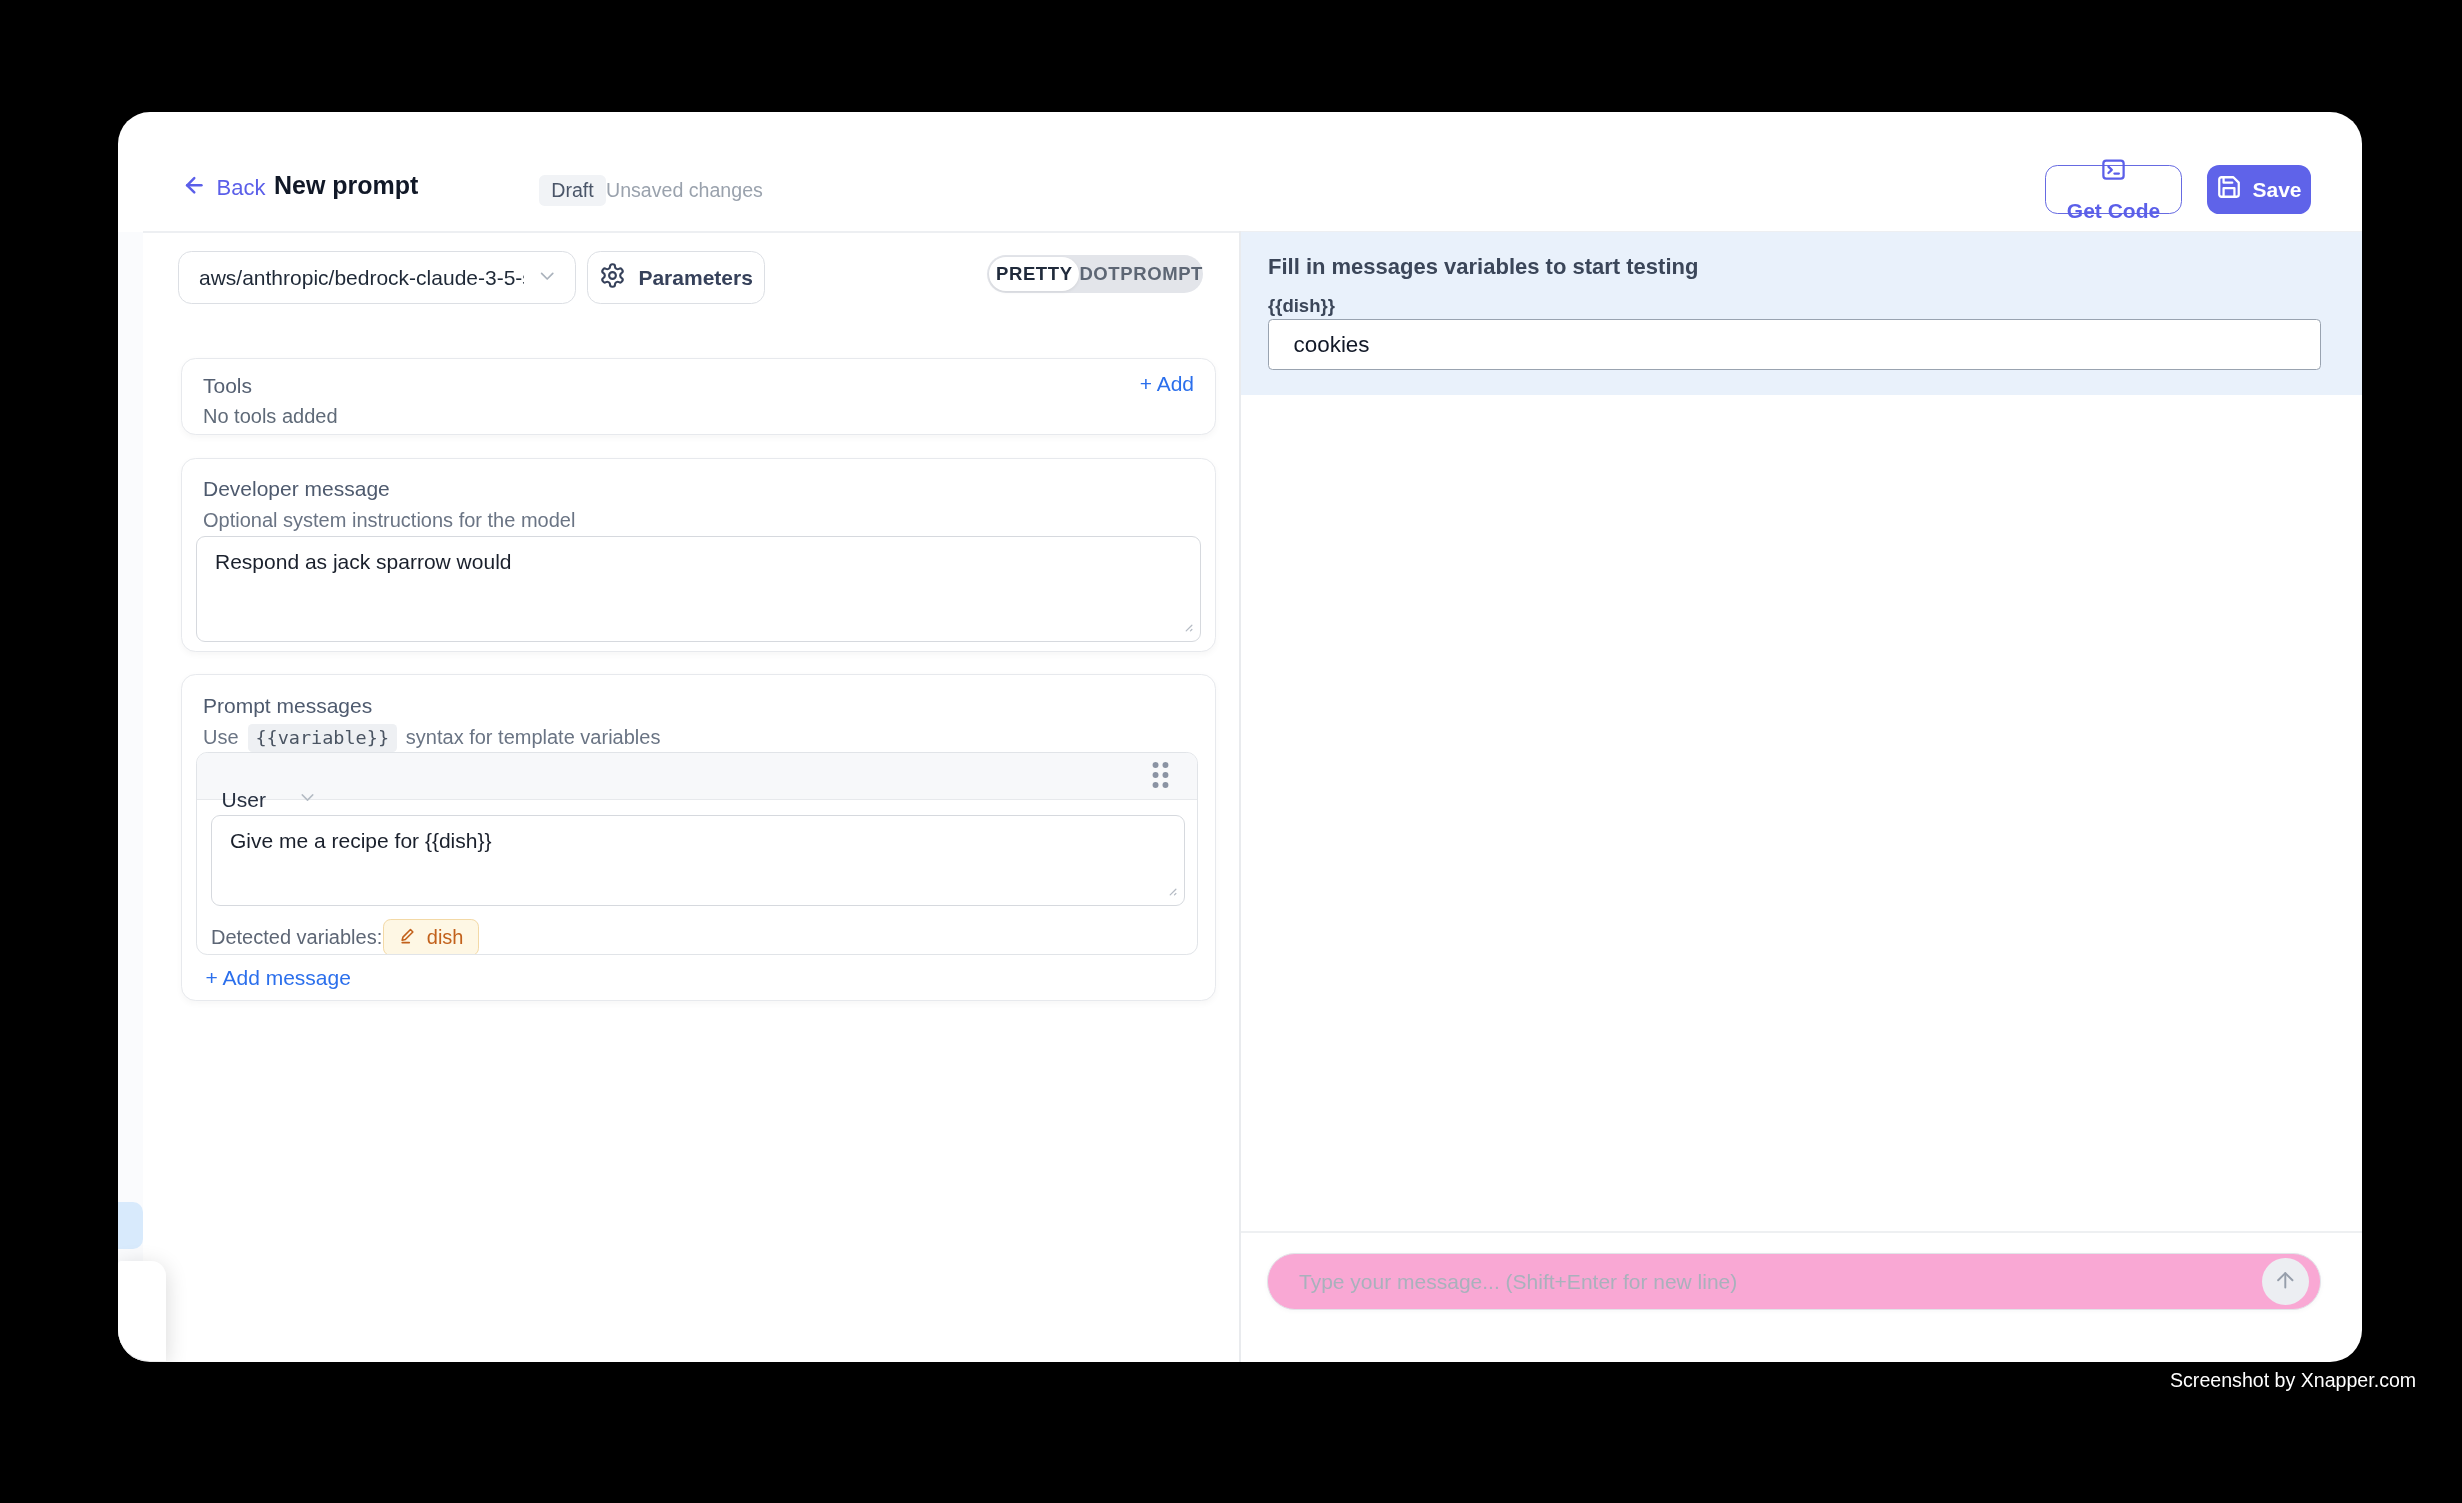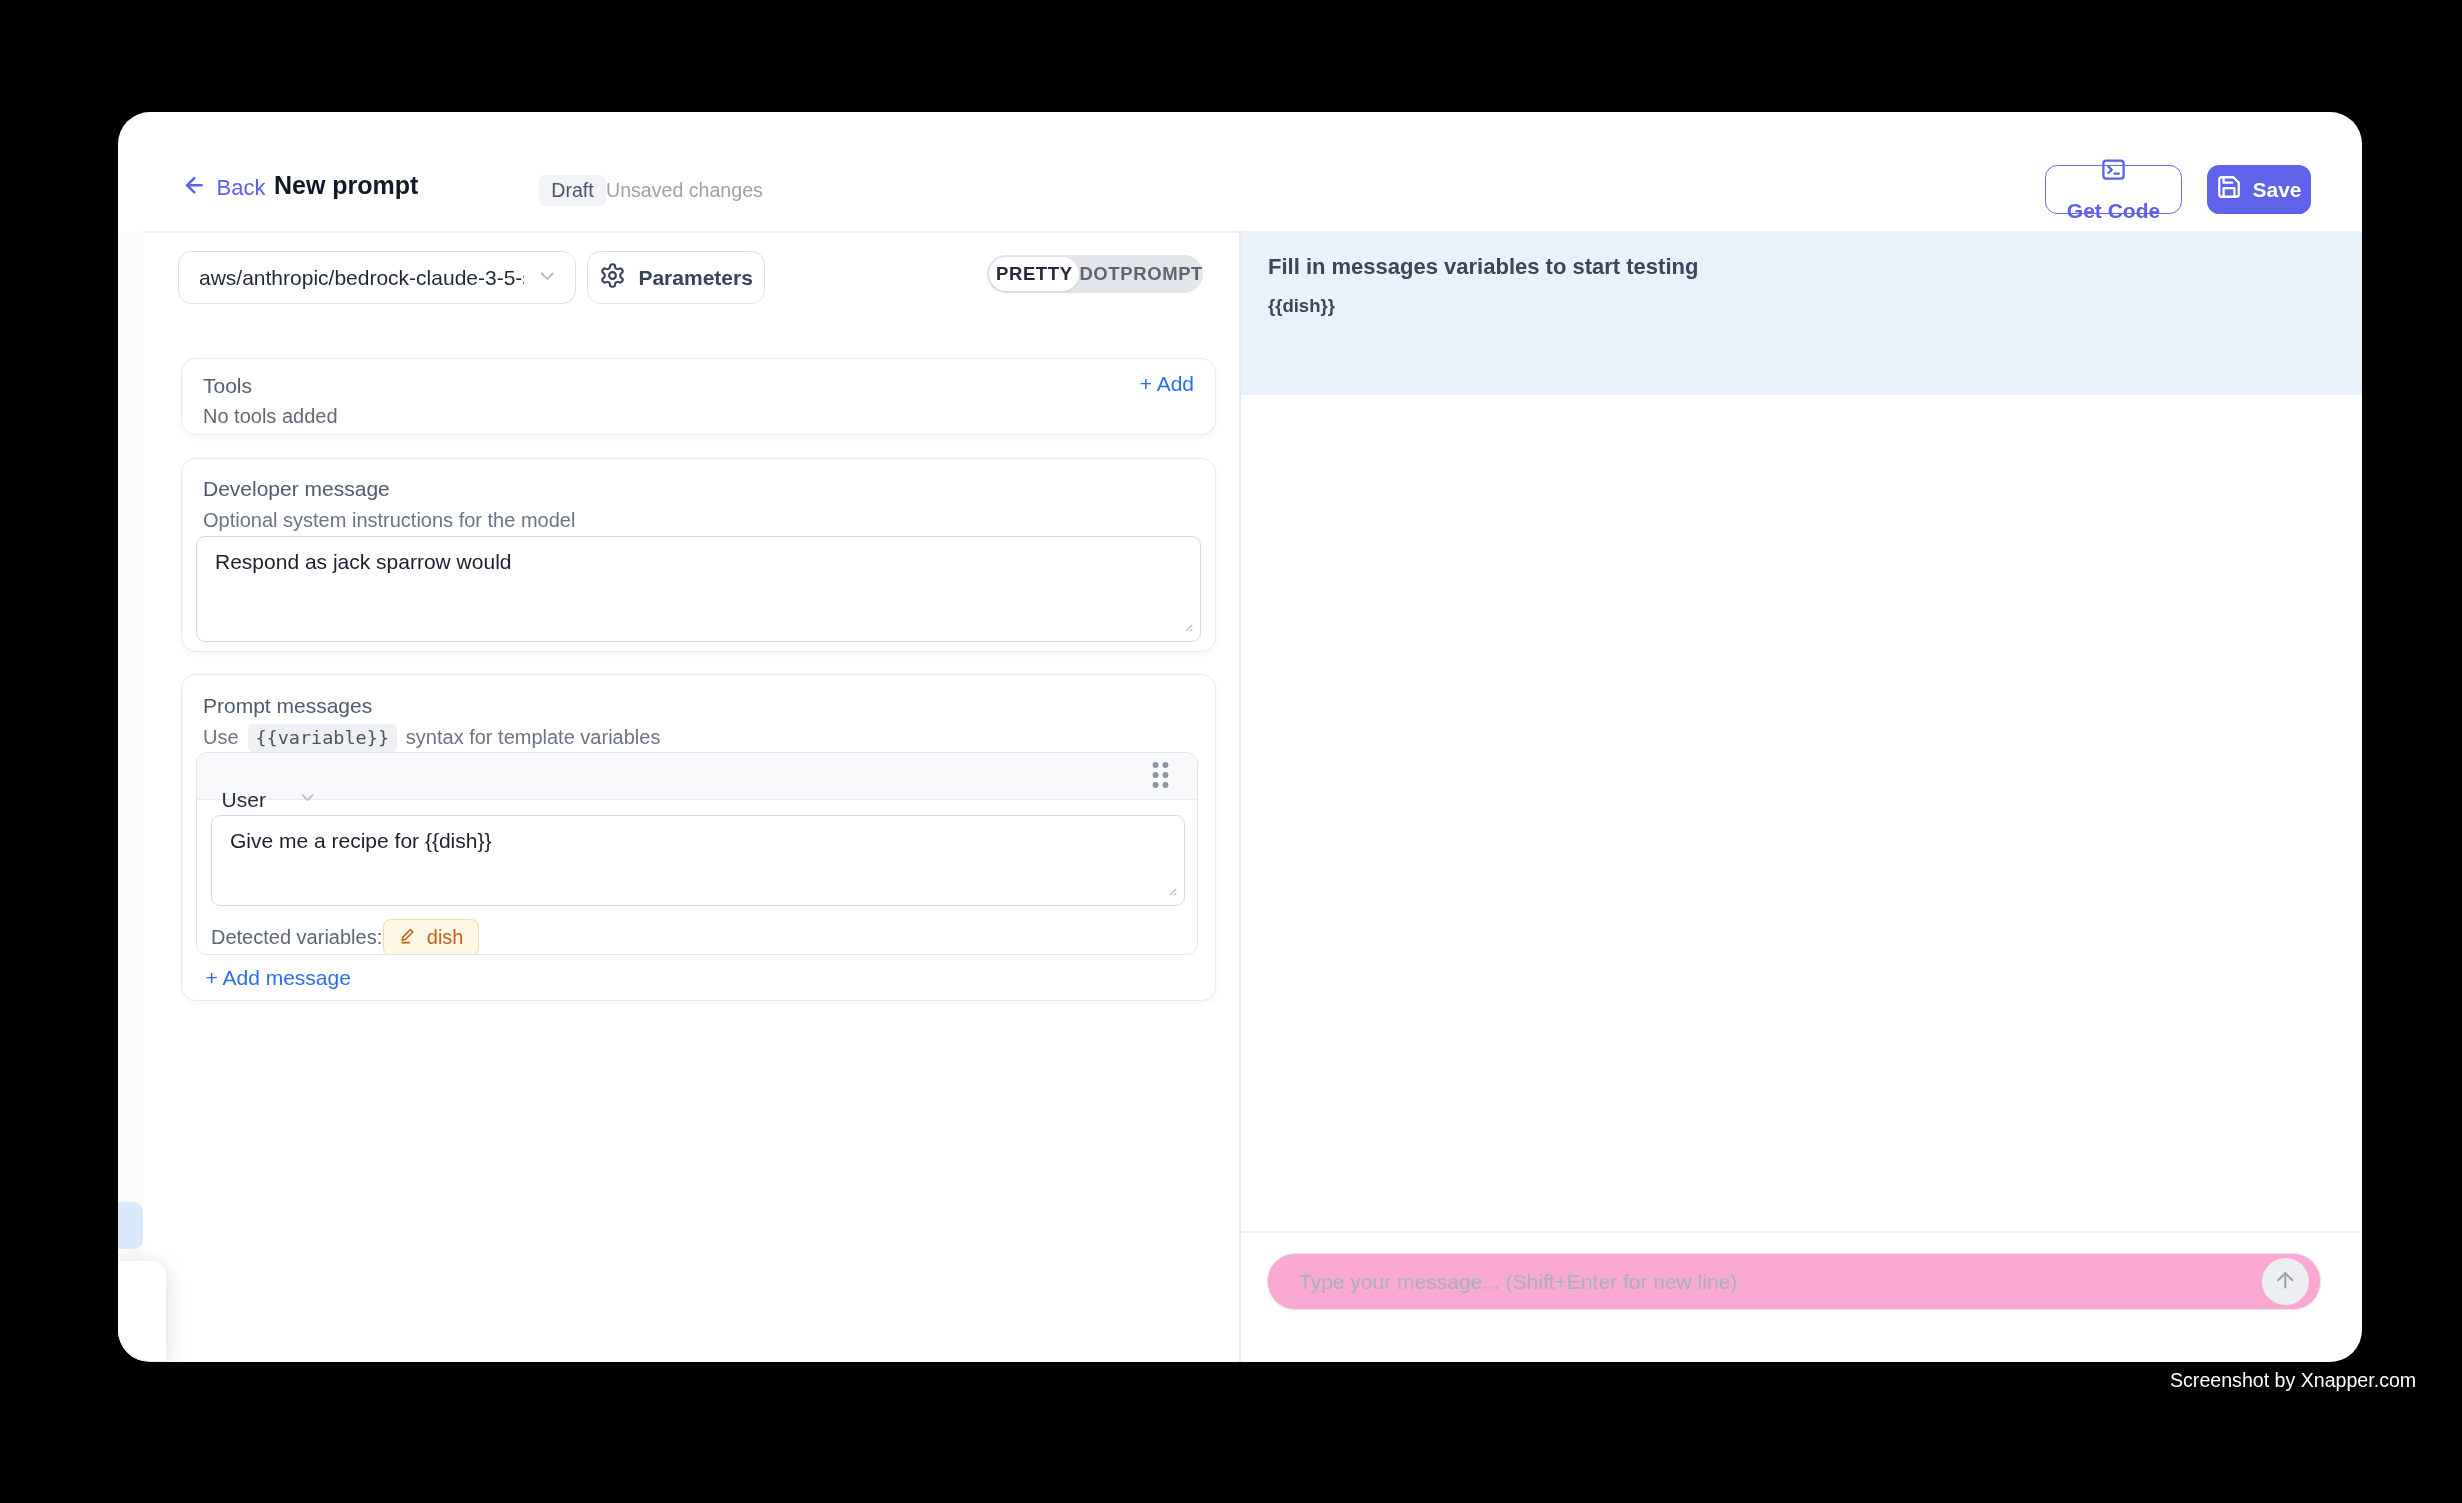--- a/index.html
+++ b/index.html
@@ -226,20 +226,21 @@
     </div>
 
     <div class="blue-link add-msg">+ Add message</div>
   </div>
 
   <div class="v-divider"></div>
 
   <div class="blue-panel">
     <div class="t">Fill in messages variables to start testing</div>
     <div class="vl">{{dish}}</div>
+    <input class="var-input" type="text" value="cookies" style="">
   </div>
 
 
   <div class="chat-divider"></div>
   <div class="chat-bar">
     <input type="text" placeholder="Type your message... (Shift+Enter for new line)" style="">
     <div class="send-btn">
       <span>
         <svg width="24.6" height="24.6" viewBox="0 0 24 24" fill="none" stroke="#969eab" stroke-width="1.9" stroke-linecap="round" stroke-linejoin="round">
             <path d="M12 19V5"></path>

